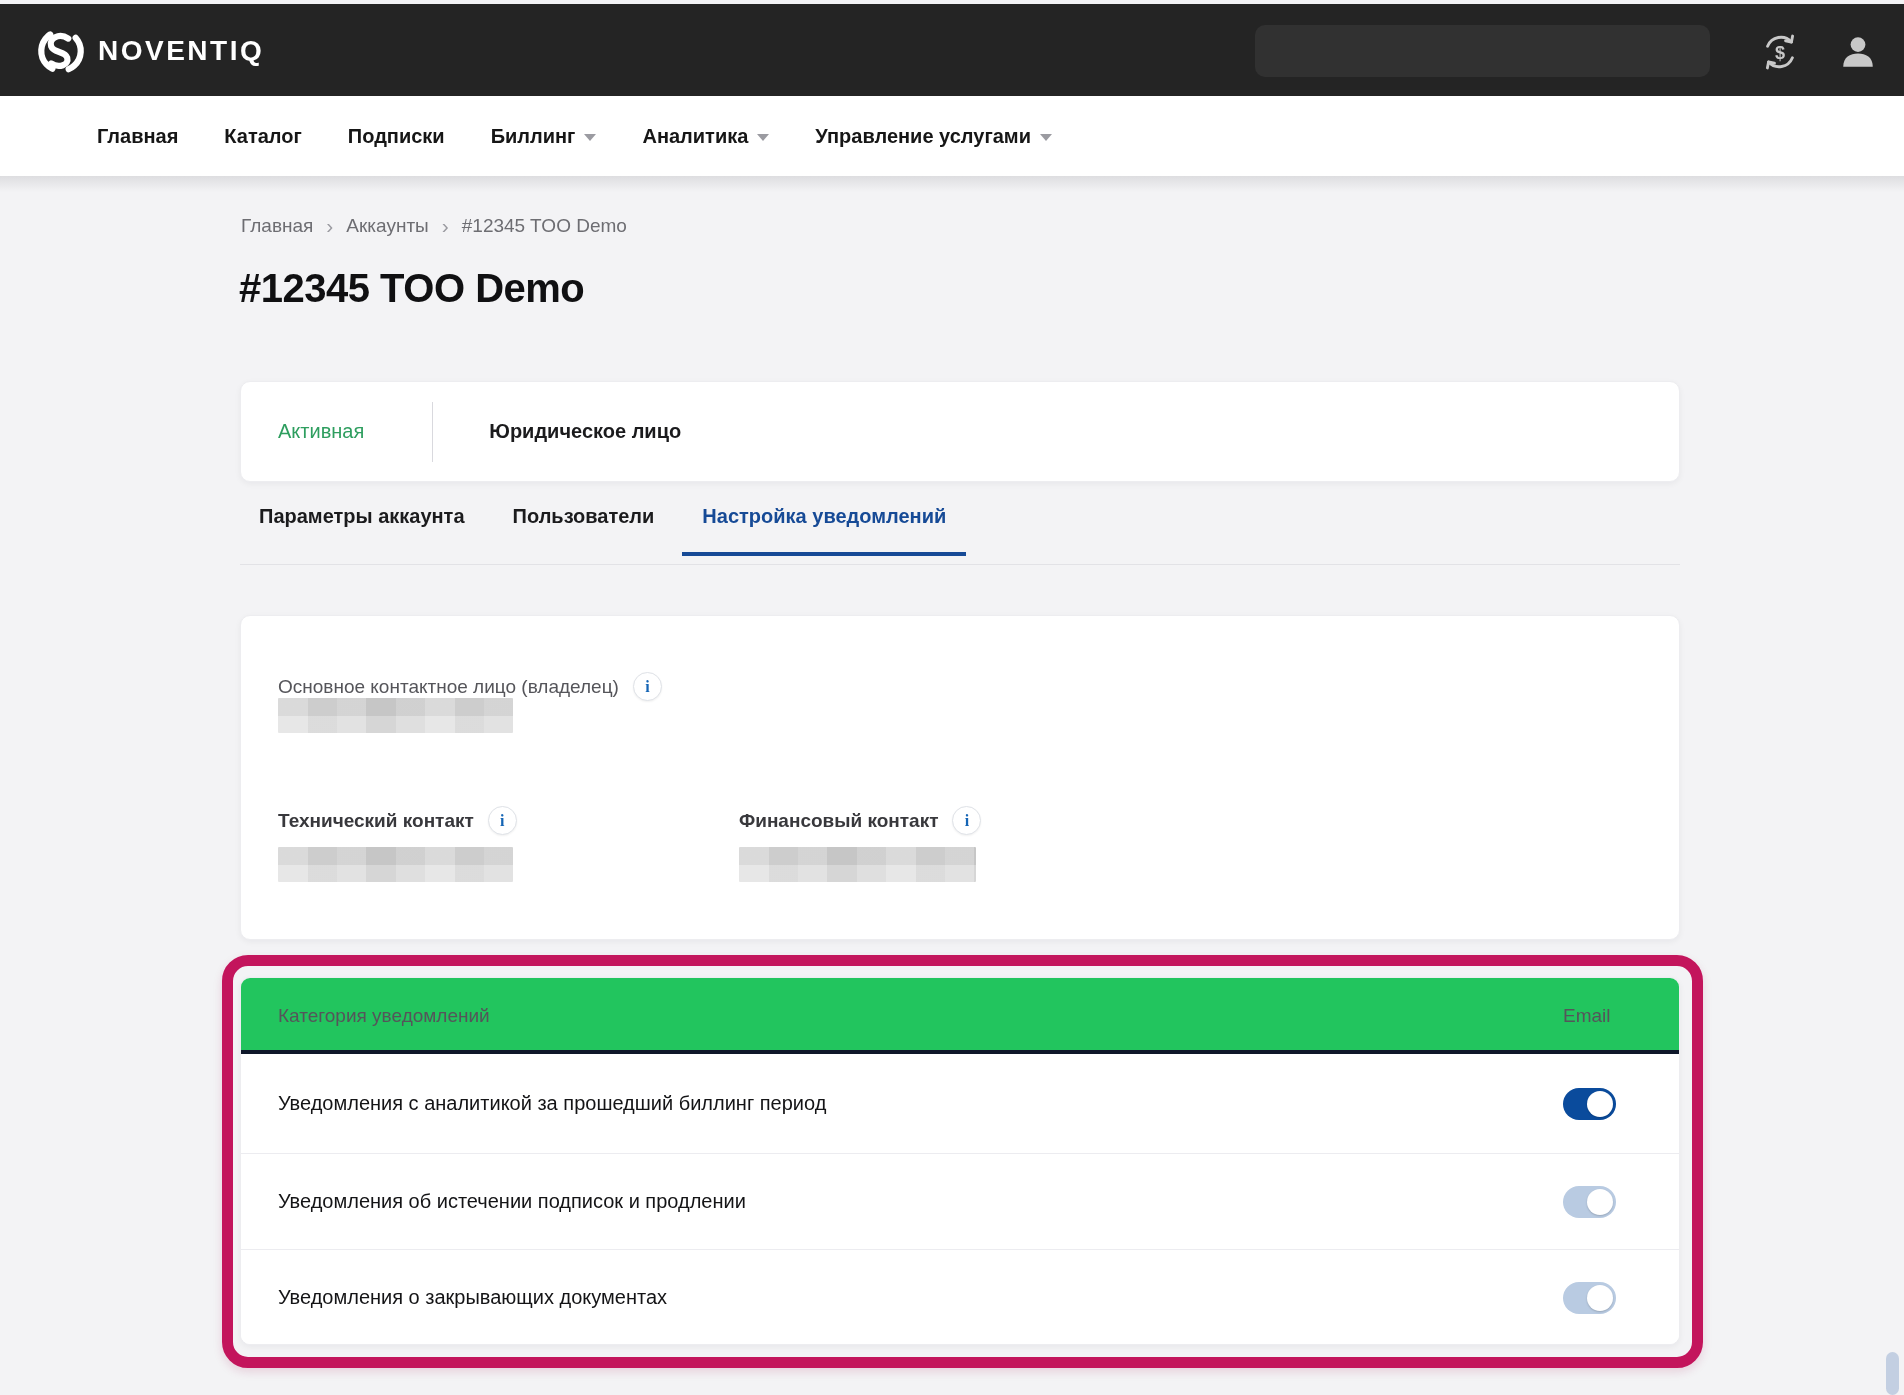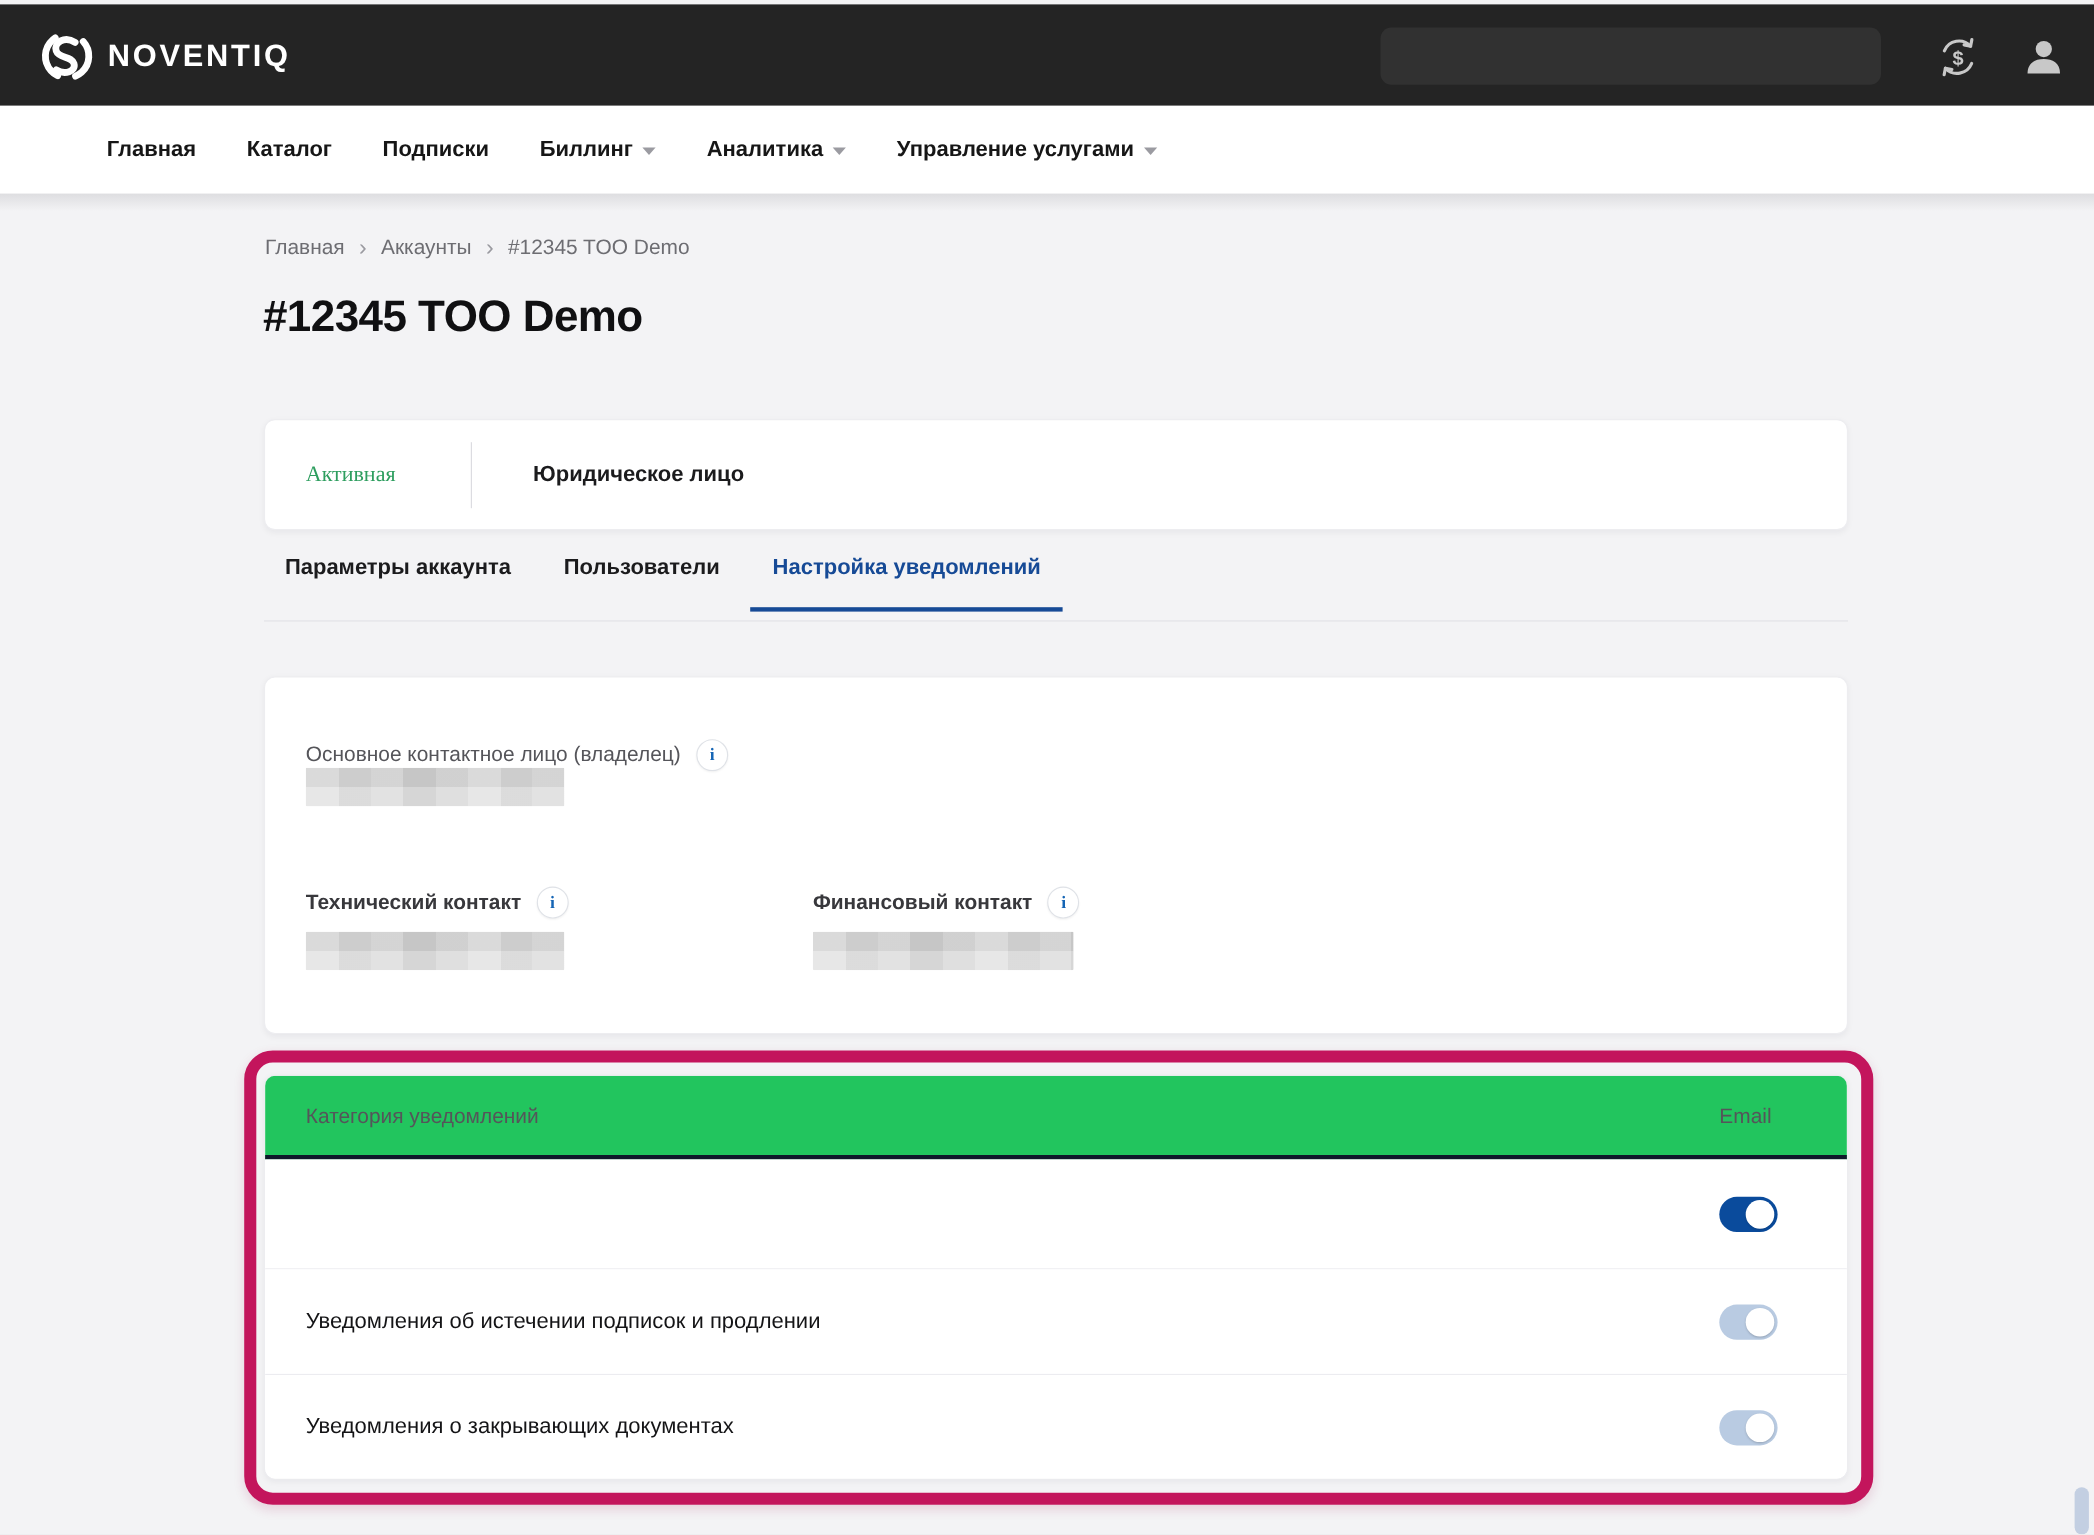--- a/index.html
+++ b/index.html
@@ -28,21 +28,21 @@
   .breadcrumb { position:absolute; left:241px; top:214px; display:flex; align-items:center; gap:13px; font-size:19px; color:#6d6d72; }
   .crumb { cursor:pointer; }
   .crumb-sep { color:#9a9aa0; font-size:21px; }
   .page-title { position:absolute; left:239px; top:266px; font-size:40px; font-weight:bold; color:#101012; letter-spacing:-0.5px; }
 
   .card { position:absolute; background:#ffffff; border-radius:10px; box-shadow:0 2px 6px rgba(20,20,40,0.05); border:1px solid #ededf0; }
 
   
   .status-card { left:240px; top:381px; width:1440px; height:101px; }
   .status-inner { display:flex; align-items:center; height:100%; }
-  .status-label { margin-left:37px; font-size:20px; color:#2e9e5f;font-family:Liberation Serif, serif; }
+  .status-label { margin-left:37px; font-size:20px; color:#2e9e5f; }
   .status-divider { width:1px; height:60px; background:#d9d9de; margin:0 40px 0 68px; }
   .entity-label { font-size:20px; font-weight:bold; color:#1b1b1d;margin-left:16px; }
 
   
   .tabs { position:absolute; left:239px; top:505px; display:flex; gap:8px; }
   .tab { padding:0 20px 24px 20px; font-size:20px; font-weight:bold; color:#1b1b1d; cursor:pointer; border-bottom:4px solid transparent; white-space:nowrap; }
   .tab.active { color:#164a96; border-bottom-color:#164a96; }
   .tabs-rule { position:absolute; left:240px; top:564px; width:1440px; height:1px; background:#e2e2e6; }
 
   
@@ -184,20 +184,21 @@
     </div>
     <div class="redacted red-fin"></div>
   </div>
 
   <div class="card table-card">
     <div class="t-header">
       <span class="th-category">Категория уведомлений</span>
       <span class="th-email">Email</span>
     </div>
     <div class="t-row row-1">
+      <span class="row-label">Уведомления с аналитикой за прошедший биллинг период</span>
       <span class="toggle on">
           <span class="knob"></span>
         </span>
     </div>
     <div class="t-row row-3">
       <span class="row-label">Уведомления об истечении подписок и продлении</span>
       <span class="toggle off">
           <span class="knob"></span>
         </span>
     </div>

